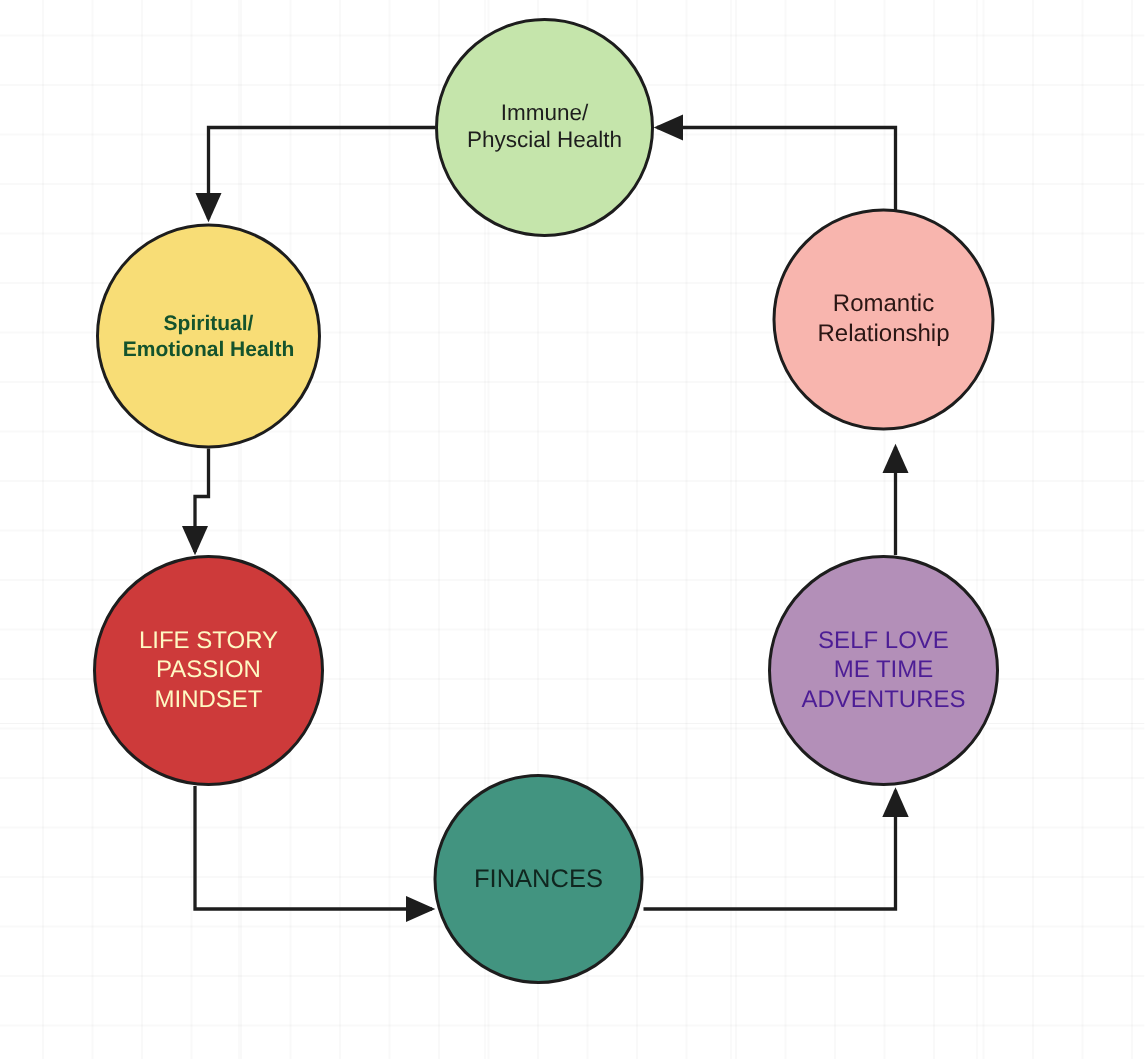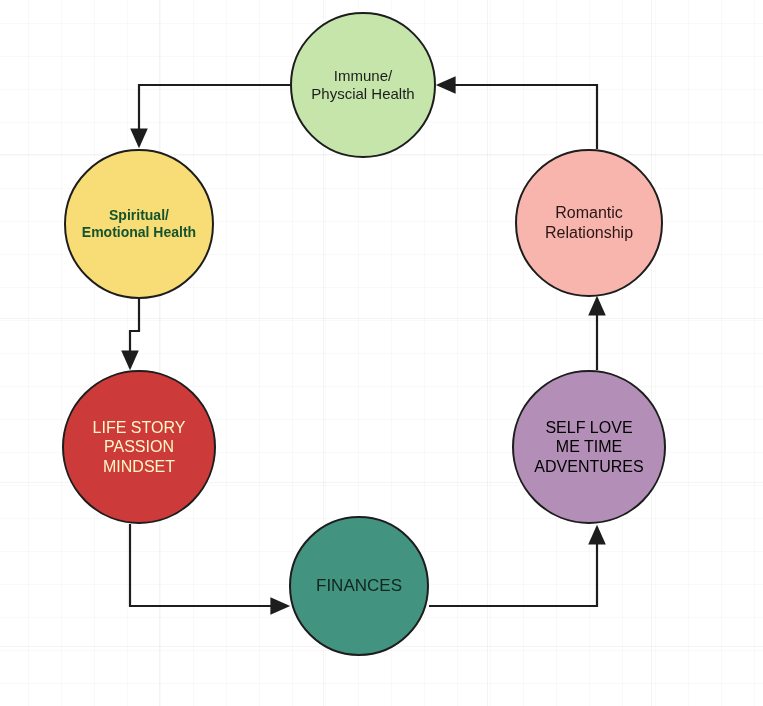--- a/index.html
+++ b/index.html
@@ -84,24 +84,24 @@
   <div class="node" style="left: 62px; top: 370px; width: 154px; height: 154px; background: rgb(205, 58, 58); border-color: rgb(29, 29, 29); color: #fef9c3; font-size: 16px; font-weight: 400;">
     <span class="node-label">LIFE STORY
 PASSION
 MINDSET</span>
   </div>
 
   <div class="node" style="left: 289px; top: 516px; width: 140px; height: 140px; background: rgb(66, 148, 128); border-color: rgb(29, 29, 29); color: rgb(16, 38, 31); font-size: 17px; font-weight: 400;">
     <span class="node-label">FINANCES</span>
   </div>
 
-  <div class="node" style="left: 512px; top: 370px; width: 154px; height: 154px; background: rgb(179, 143, 184); border-color: rgb(29, 29, 29); color: #000000; font-size: 16px; font-weight: 400;">
+  <div class="node" style="left: 512px; top: 370px; width: 154px; height: 154px; background: rgb(179, 143, 184); border-color: rgb(29, 29, 29); color: #4c1d95; font-size: 16px; font-weight: 400;">
     <span class="node-label">SELF LOVE
 ME TIME
 ADVENTURES</span>
   </div>
 
-  <div class="node" style="left: 515px; top: 149px; width: 148px; height: 148px; background: rgb(248, 181, 174); border-color: rgb(29, 29, 29); color: rgb(42, 22, 20); font-size: 16px; font-weight: 400;">
+  <div class="node" style="left: 515px; top: 139px; width: 148px; height: 148px; background: rgb(248, 181, 174); border-color: rgb(29, 29, 29); color: rgb(42, 22, 20); font-size: 16px; font-weight: 400;">
     <span class="node-label">Romantic
 Relationship</span>
   </div>
 
 </div>
 
 </body></html>

